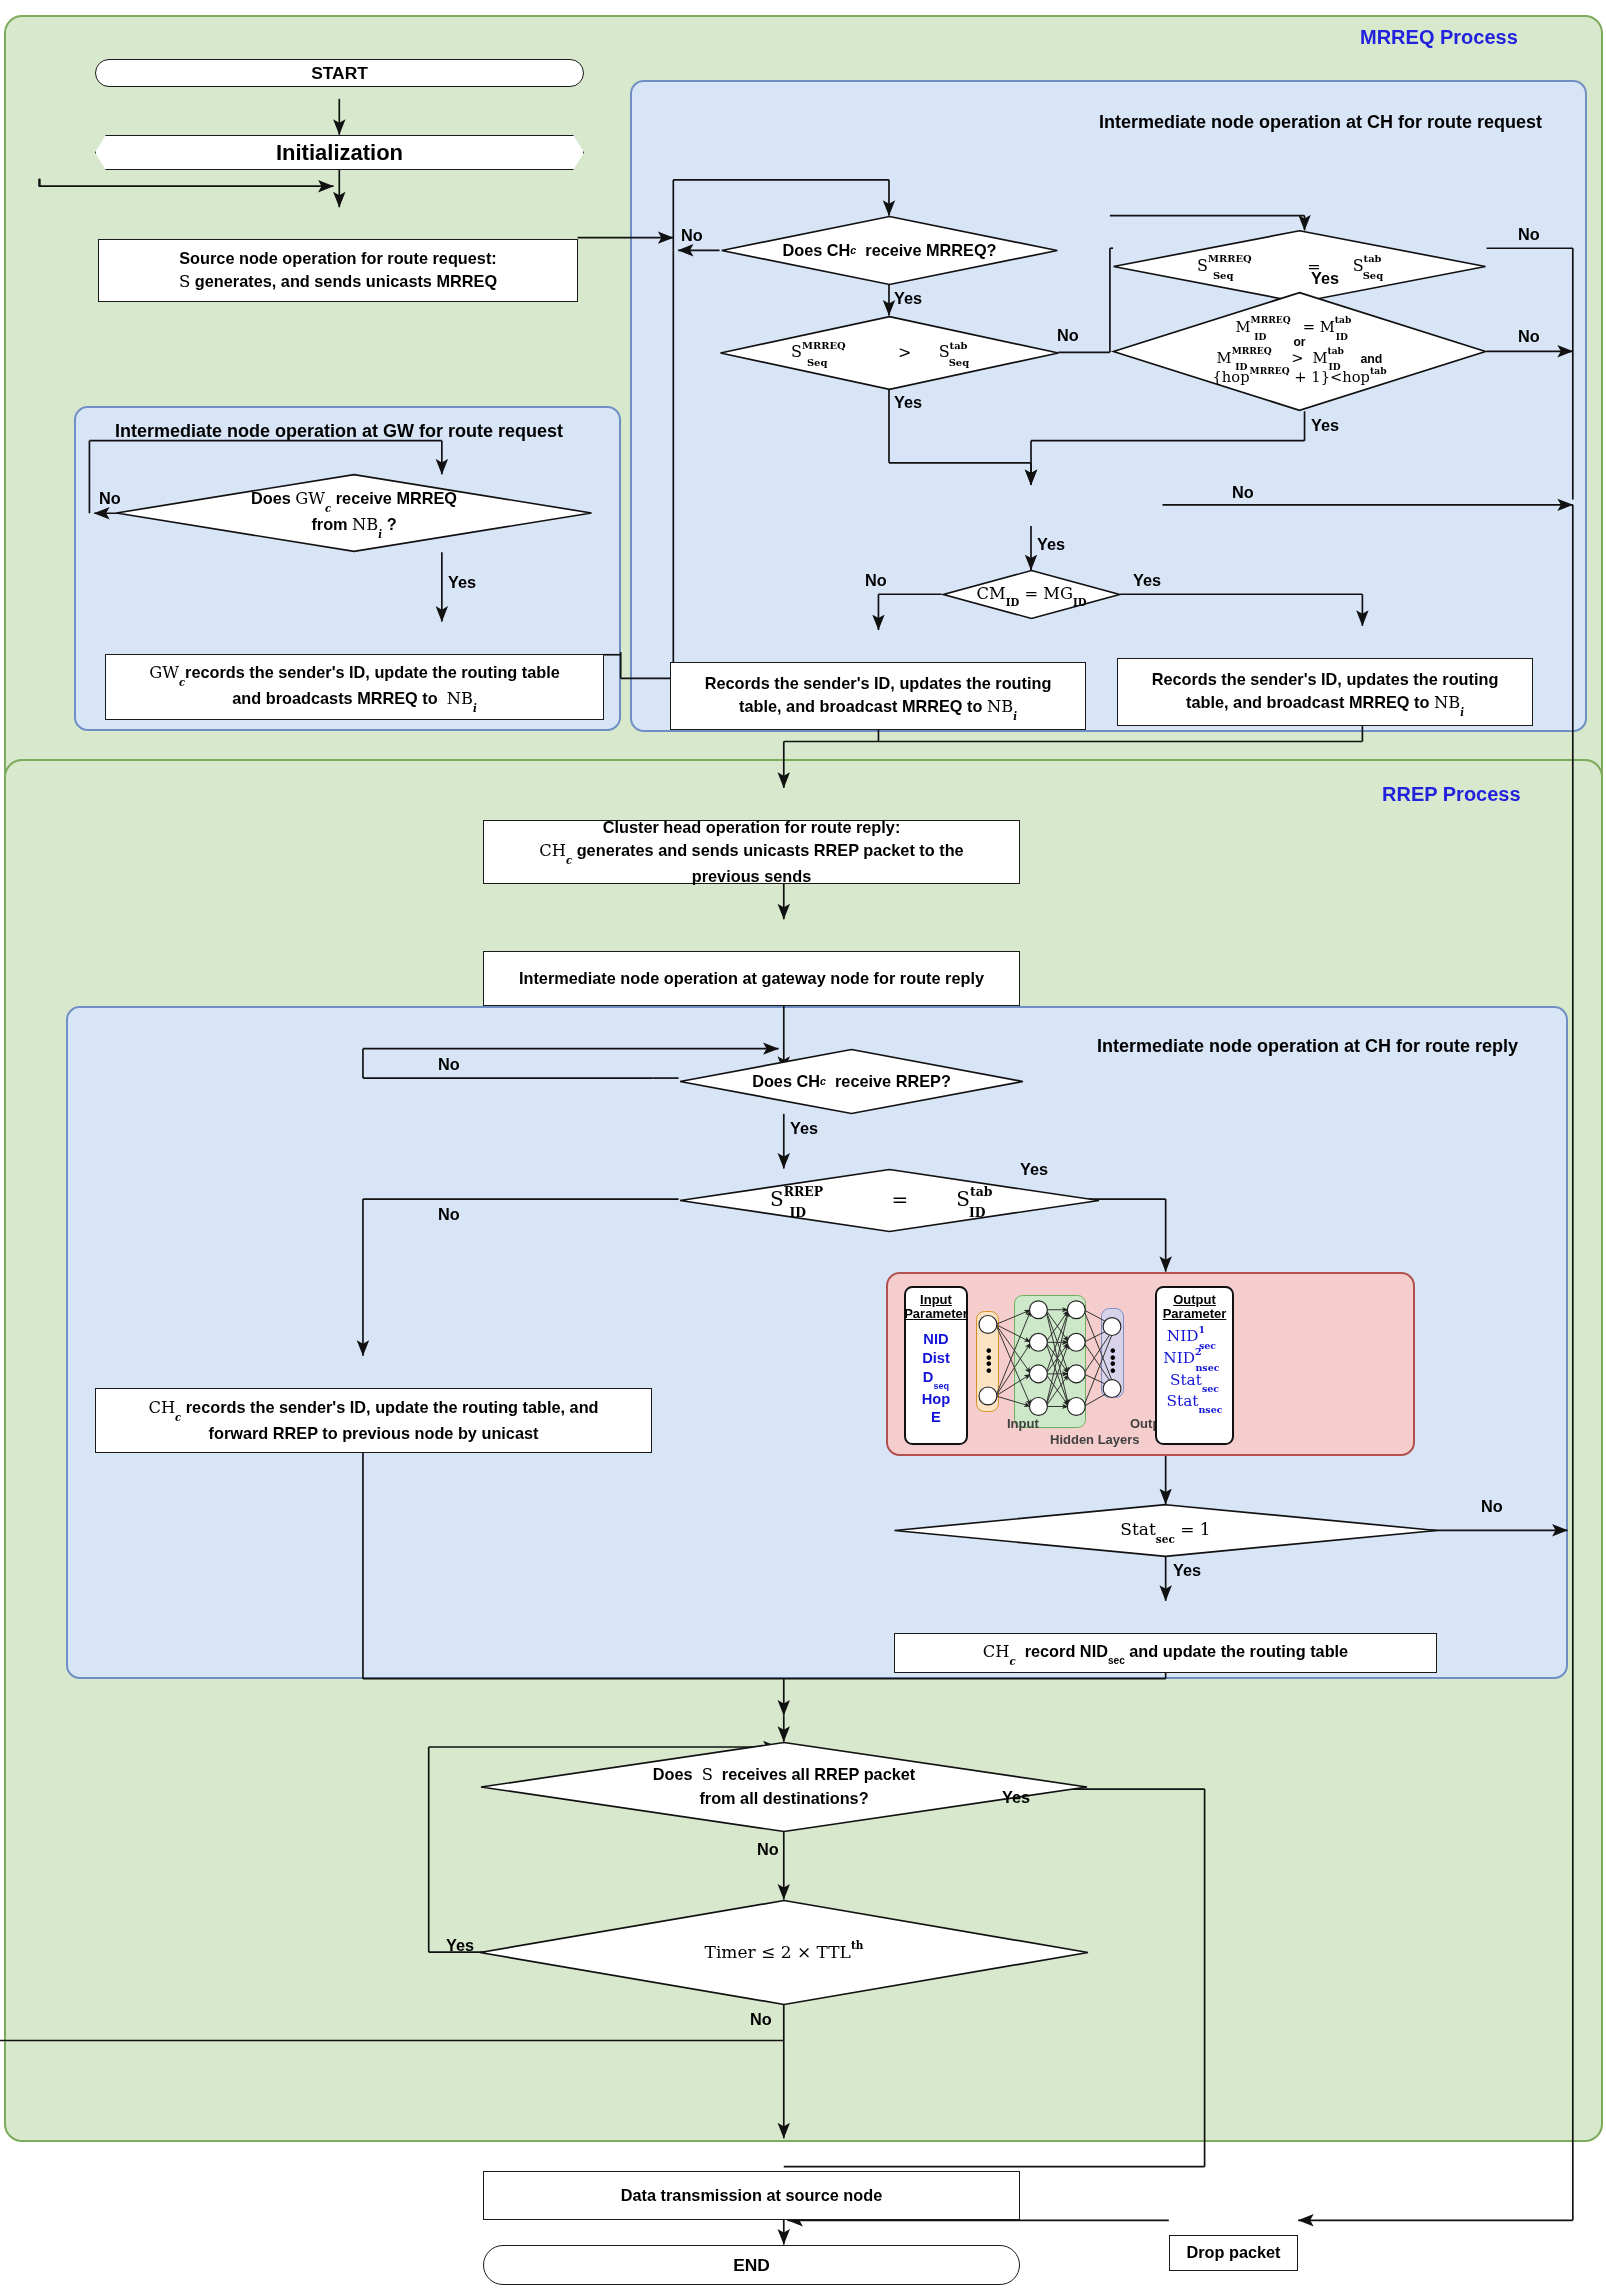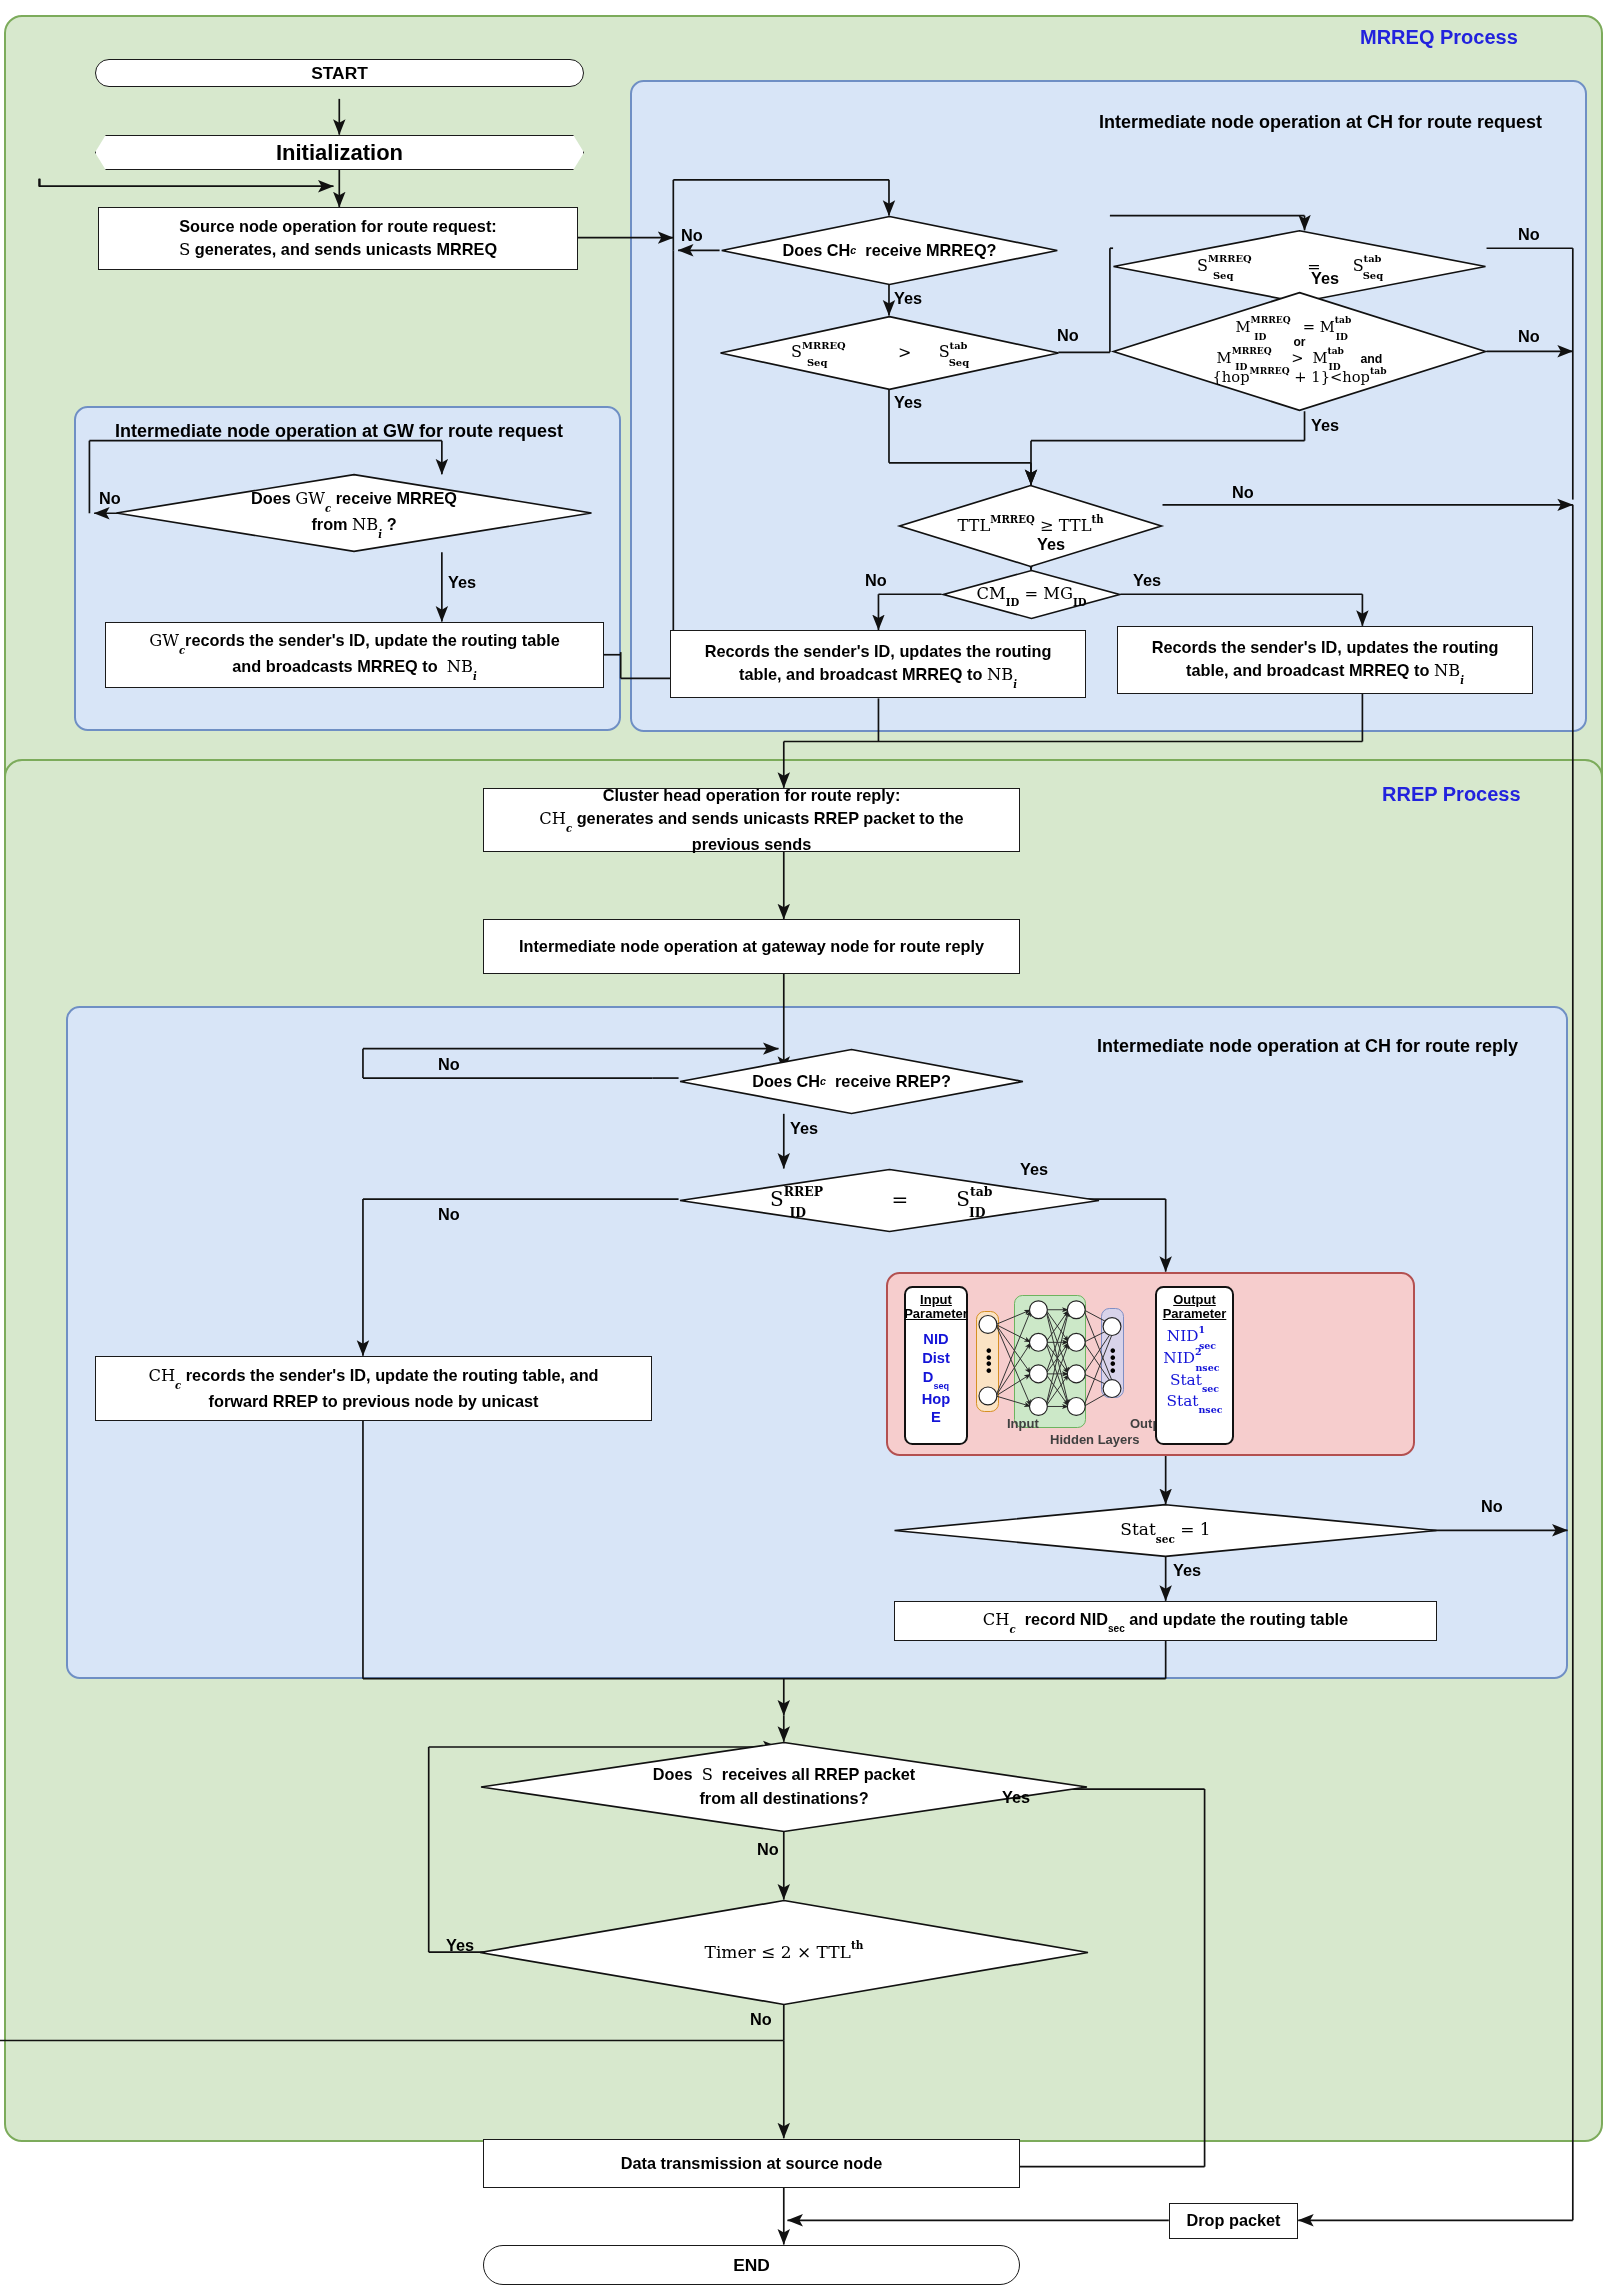--- a/index.html
+++ b/index.html
@@ -7,21 +7,21 @@
   #root{position:relative;width:1607px;height:2295px;overflow:hidden;background:#fff;}
   .panel{position:absolute;box-sizing:border-box;}
   .green-panel{background:#d7e8cd;border:2.1px solid #7cab5b;border-radius:18px;}
   .blue-panel{background:#d8e5f7;border:2.1px solid #6f8fc4;border-radius:13.7px;}
   .panel-title{position:absolute;font-weight:bold;white-space:nowrap;}
   .proc-title{color:#2222dd;font-size:20px;}
   .sub-title{color:#000;font-size:18px;}
   .node{position:absolute;box-sizing:border-box;}
   .proc{background:#fff;border:1.6px solid #1a1a1a;display:flex;align-items:center;
         justify-content:center;text-align:center;font-size:16.3px;font-weight:bold;
-        color:#000;line-height:1.42;padding:3.2px 6.3px;}
+        color:#000;line-height:1.42;padding:3.2px 6.3px;margin-top:32px;}
   .term{background:#fff;border:1.6px solid #1a1a1a;border-radius:525px;display:flex;
         align-items:center;justify-content:center;font-size:17.4px;font-weight:bold;}
   .hexa{background:#fff;border:1.6px solid #1a1a1a;display:flex;align-items:center;
         justify-content:center;font-size:22px;font-weight:bold;
         clip-path:polygon(2.2% 0,97.8% 0,100% 50%,97.8% 100%,2.2% 100%,0 50%);}
   .dec{position:absolute;}
   .dec svg{position:absolute;left:0;top:0;overflow:visible;}
   .dec .dtxt{position:absolute;left:0;top:0;width:100%;height:100%;display:flex;
        align-items:center;justify-content:center;text-align:center;font-size:16.3px;
        font-weight:bold;color:#000;line-height:1.45;pointer-events:none;}
@@ -245,28 +245,20 @@
       <span style="display:block;font-size:.82em;margin:-1.1px 0 -1.1px 0;">or</span>
       <span class="mth" style="display:block;">
         M<sup style="position:relative;top:-.25em;">MRREQ</sup><sub style="position:relative;left:-4.0em;top:.45em;">ID</sub><span style="display:inline-block;width:.5em;"></span>&gt;<span style="display:inline-block;width:.6em;"></span>M<sup style="position:relative;top:-.25em;">tab</sup><sub style="position:relative;left:-1.7em;top:.45em;">ID</sub><span style="display:inline-block;width:.3em;"></span><span style="font-family:'Liberation Sans',sans-serif;font-weight:bold;font-size:.84em;">and</span>
       </span>
       <span class="mth" style="display:block;">
         {hop<sup style="position:relative;top:-.25em;">MRREQ</sup> + 1}&lt;hop<sup style="position:relative;top:-.25em;">tab</sup>
       </span>
     </div>
   </div>
 
-  <div class="dec" style="left:899px;top:485px;width:263px;height:82px;">
-    <svg viewBox="0 0 500 156" width="263" height="82">
-      <polygon points="250,1 499,78 250,155 1,78" fill="#fff" stroke="#111" stroke-width="3.2"></polygon>
-    </svg>
-    <div class="dtxt" style="font-size:16.3px;">
-      <span class="mth">TTL<sup style="position:relative;top:-.2em;">MRREQ</sup> ≥ TTL<sup style="position:relative;top:-.2em;">th</sup></span>
-    </div>
-  </div>
 
   <div class="dec" style="left:942px;top:570px;width:179px;height:49px;">
     <svg viewBox="0 0 340 94" width="179" height="49">
       <polygon points="170,1 339,47 170,93 1,47" fill="#fff" stroke="#111" stroke-width="3.2"></polygon>
     </svg>
     <div class="dtxt" style="font-size:16.3px;">
       <span class="mth">CM<sub style="position:relative;top:.35em;">ID</sub> = MG<sub style="position:relative;top:.35em;">ID</sub></span>
     </div>
   </div>
 

